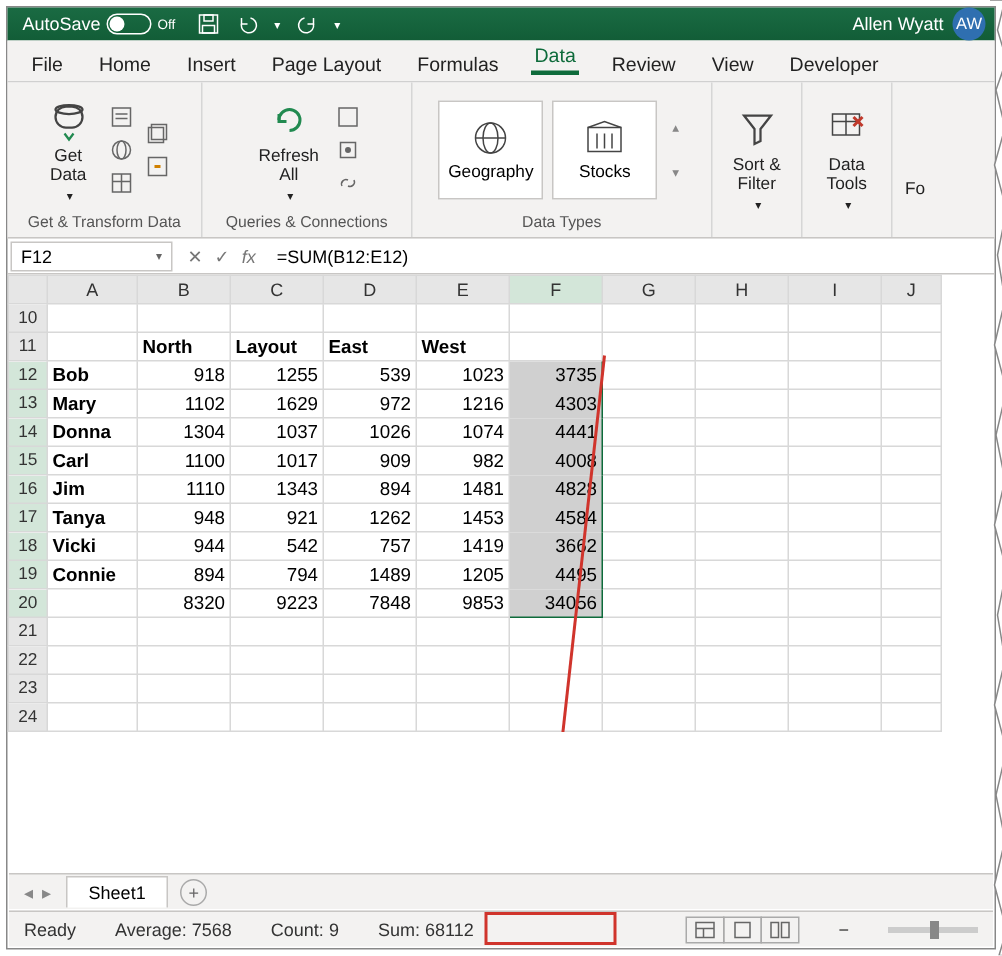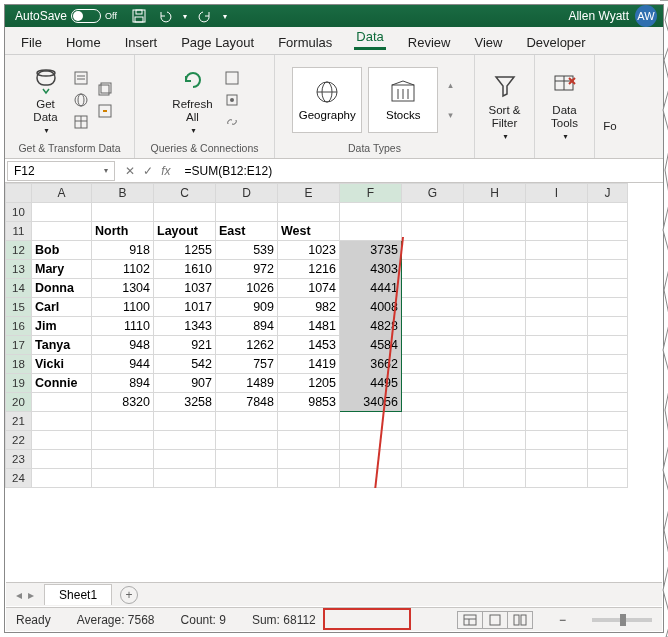--- a/index.html
+++ b/index.html
@@ -368,21 +368,21 @@
             <td class=" "></td>
             <td class=" "></td>
             <td class=" "></td>
           </tr>
         </tbody>
         <tbody>
           <tr>
             <th class="rowhead headactive">13</th>
             <td class="txt-l bold ">Mary</td>
             <td class="txt-r ">1102</td>
-            <td class="txt-r ">1610</td>
+            <td class="txt-r ">1629</td>
             <td class="txt-r ">972</td>
             <td class="txt-r ">1216</td>
             <td class="txt-r sel-col">4303</td>
             <td class=" "></td>
             <td class=" "></td>
             <td class=" "></td>
             <td class=" "></td>
           </tr>
         </tbody>
         <tbody>
@@ -458,36 +458,36 @@
             <td class=" "></td>
             <td class=" "></td>
             <td class=" "></td>
           </tr>
         </tbody>
         <tbody>
           <tr>
             <th class="rowhead headactive">19</th>
             <td class="txt-l bold ">Connie</td>
             <td class="txt-r ">894</td>
-            <td class="txt-r ">907</td>
+            <td class="txt-r ">794</td>
             <td class="txt-r ">1489</td>
             <td class="txt-r ">1205</td>
             <td class="txt-r sel-col">4495</td>
             <td class=" "></td>
             <td class=" "></td>
             <td class=" "></td>
             <td class=" "></td>
           </tr>
         </tbody>
         <tbody>
           <tr>
             <th class="rowhead headactive">20</th>
             <td class="txt-l bold "></td>
             <td class="txt-r ">8320</td>
-            <td class="txt-r ">3258</td>
+            <td class="txt-r ">9223</td>
             <td class="txt-r ">7848</td>
             <td class="txt-r ">9853</td>
             <td class="txt-r sel-col last">34056</td>
             <td class=" "></td>
             <td class=" "></td>
             <td class=" "></td>
             <td class=" "></td>
           </tr>
         </tbody>
         <tbody>

